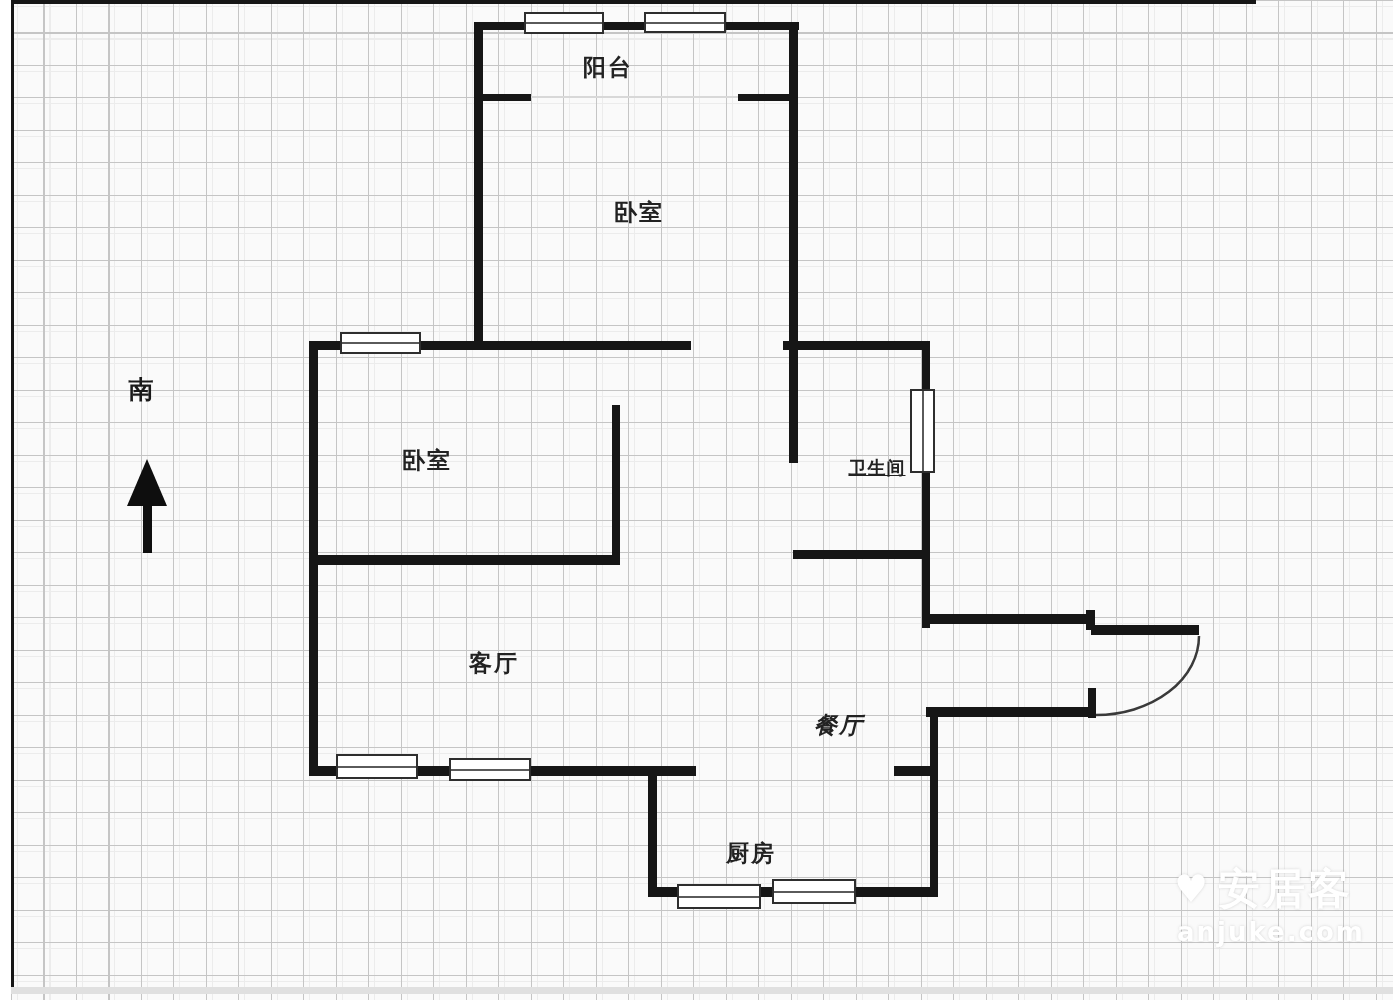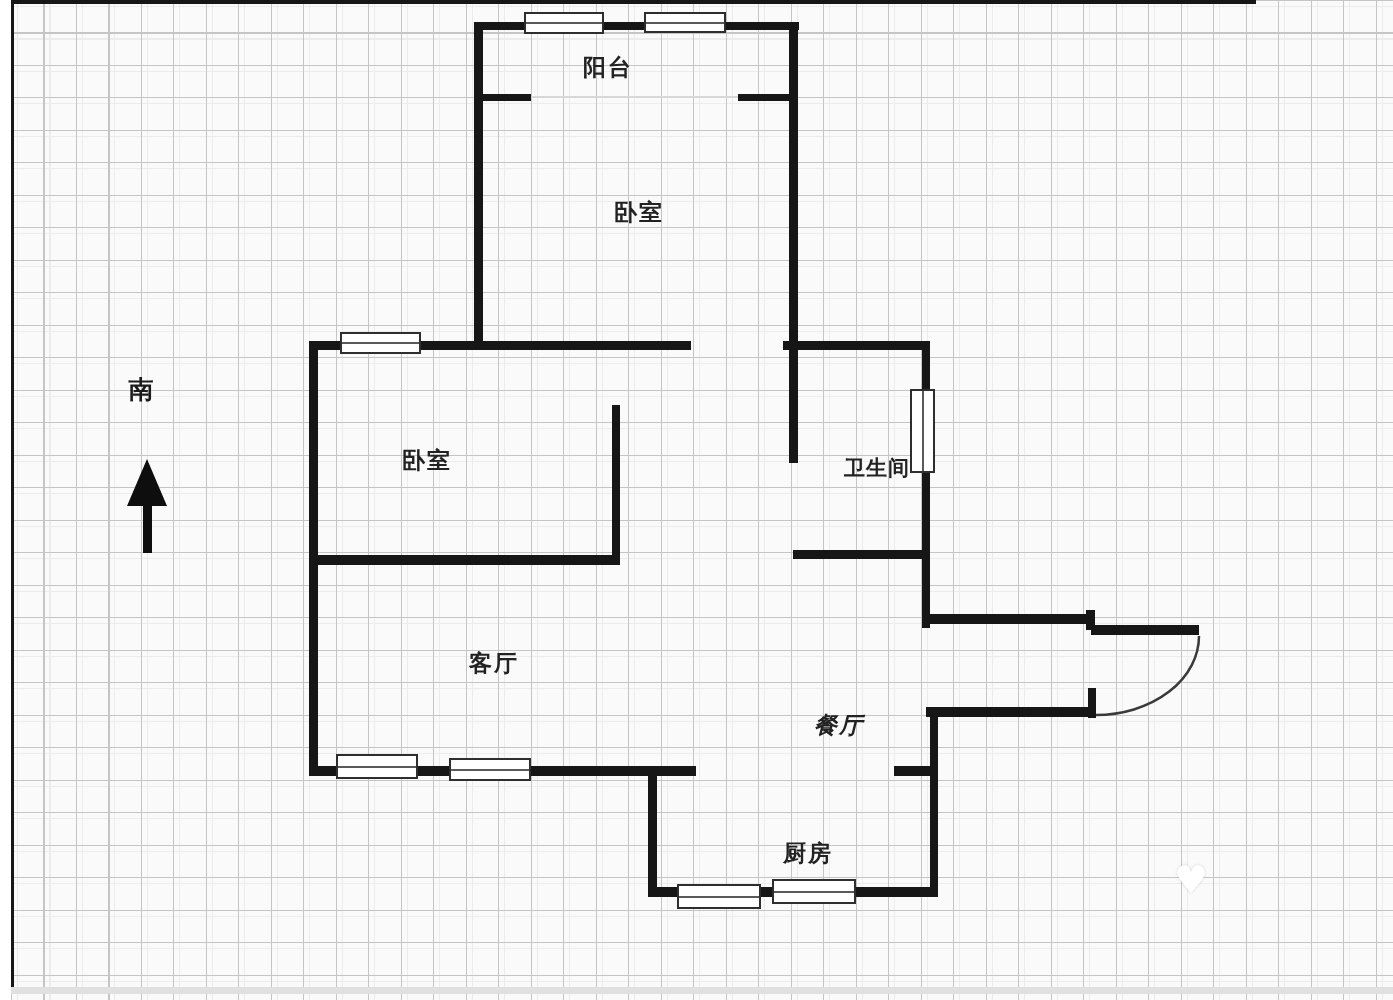--- a/index.html
+++ b/index.html
@@ -21,21 +21,21 @@
   .wall{position:absolute;background:var(--wall,#161616);}
   .thin-line{position:absolute;background:#d8d8d8;}
   .window{position:absolute;background:#ffffff;border:2px solid #2e2e2e;box-sizing:border-box;}
   .window.h::after{content:"";position:absolute;left:0;right:0;top:50%;margin-top:-1px;height:2px;background:#5a5a5a;}
   .window.v::after{content:"";position:absolute;top:0;bottom:0;left:50%;margin-left:-1px;width:2px;background:#5a5a5a;}
   .room-label{
     position:absolute;transform:translate(-50%,-50%);
     font-size:23px;font-weight:600;letter-spacing:2px;
     color:var(--label_text,#222);white-space:nowrap;
   }
-  .room-label.small{font-size:21px;letter-spacing:1px;}
+  .room-label.small{font-size:18px;letter-spacing:1px;text-decoration:underline;}
   .compass-label{position:absolute;transform:translate(-50%,-50%);font-size:25px;font-weight:600;color:#1a1a1a;}
   .arrow-head{position:absolute;left:116px;top:459px;width:0;height:0;
     border-left:20px solid transparent;border-right:20px solid transparent;border-bottom:47px solid #0e0e0e;}
   .arrow-stem{position:absolute;left:132px;top:502px;width:9px;height:51px;background:#0e0e0e;}
   #door-svg{position:absolute;left:0;top:0;pointer-events:none;}
   .scan-edge{position:absolute;background:#161616;}
   .scan-bottom{position:absolute;background:#e0e0e0;}
   .wm{position:absolute;color:var(--watermark,#ffffff);text-shadow:0 0 3px rgba(110,110,110,0.28);}
   .wm-brand{left:1163px;top:861px;font-size:42px;font-weight:bold;display:flex;align-items:center;gap:7px;letter-spacing:3px;}
   .wm-heart{font-size:38px;line-height:1;}
@@ -92,23 +92,25 @@
   <svg id="door-svg" width="1393" height="1000" viewBox="0 0 1393 1000">
     <path d="M 1188 636 A 103 79 0 0 1 1085 715" fill="none" stroke="#3a3a3a" stroke-width="2.5"></path>
   </svg>
 
   <div class="room-label" style="left:597px;top:67px;">阳台</div>
   <div class="room-label" style="left:628px;top:212px;">卧室</div>
   <div class="room-label" style="left:416px;top:460px;">卧室</div>
   <div class="room-label small" style="left:866px;top:468px;">卫生间</div>
   <div class="room-label" style="left:483px;top:663px;">客厅</div>
   <div class="room-label" style="left:828px;top:725px;font-style:italic;">餐厅</div>
-  <div class="room-label" style="left:797px;top:853px;">厨房</div>
+  <div class="room-label" style="left:740px;top:853px;">厨房</div>
 
   <div class="compass-label" style="left:130px;top:389px;">南</div>
   <div class="arrow-head"></div>
   <div class="arrow-stem"></div>
 
   <div class="wm wm-brand">
     <span class="wm-heart">♥</span>
+    <span>安居客</span>
   </div>
+  <div class="wm wm-domain">anjuke.com</div>
 
 </div>
 
 </body></html>

